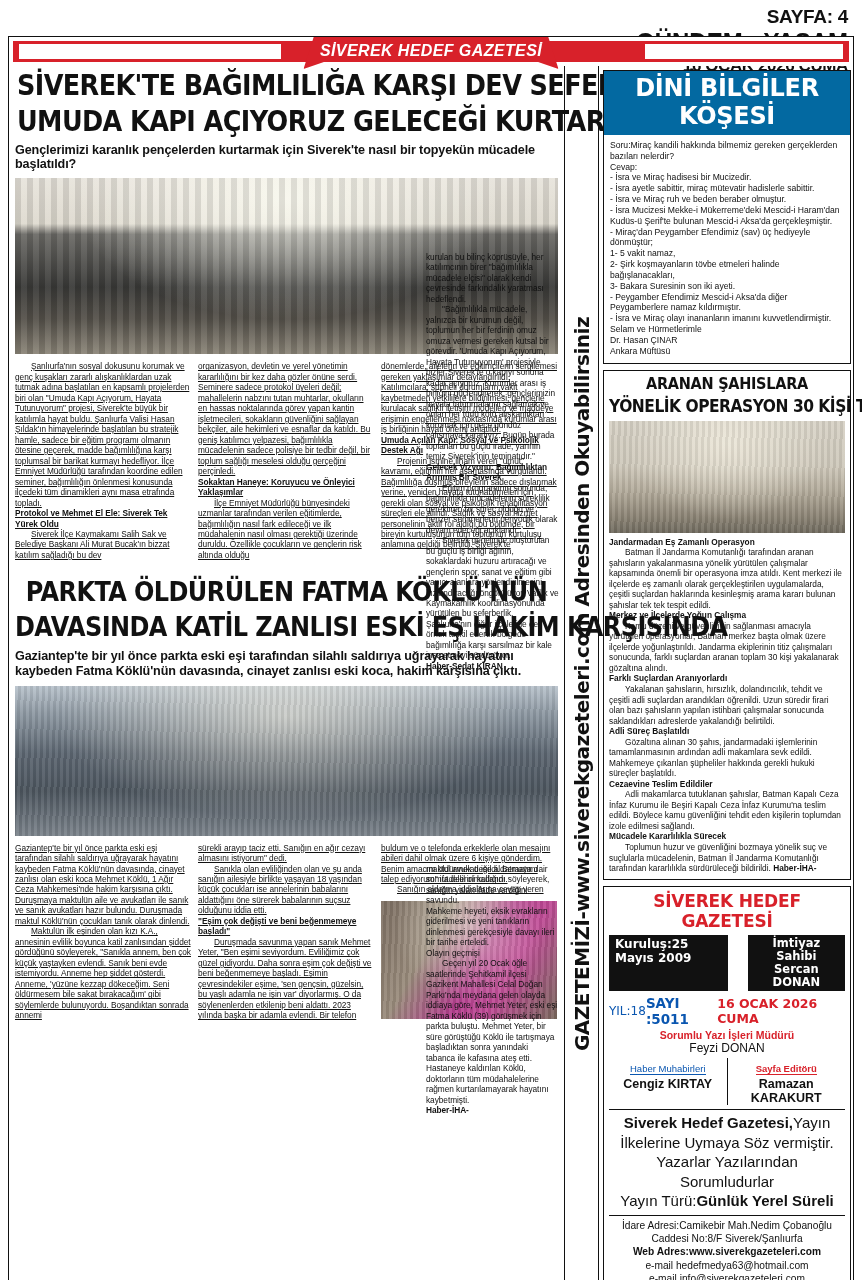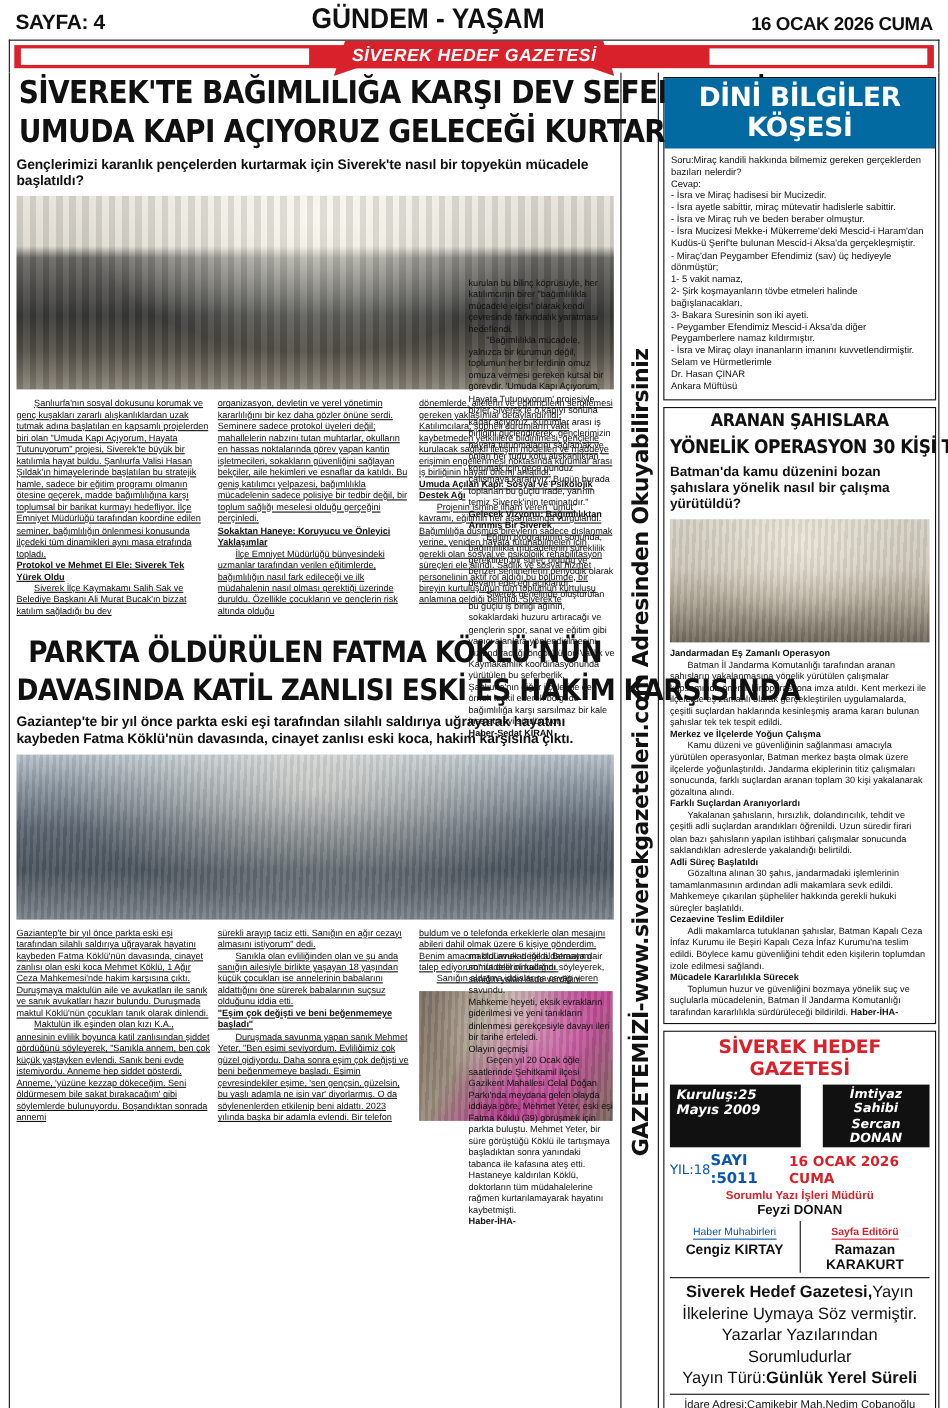--- a/index.html
+++ b/index.html
@@ -10,20 +10,21 @@
     color: #111;
     overflow: hidden;
   }
   .page { position: relative; width: 862px; height: 1280px; padding: 0; }
 
   
   .topbar {
     display: flex; align-items: flex-end; justify-content: space-between;
     padding: 6px 14px 2px 14px;
     height: 34px;
+    flex-direction: column;
   }
   .topbar .sayfa { font-size: 19px; font-weight: bold; letter-spacing: -0.3px; }
   .topbar .gundem {
     font-size: 24px; font-weight: bold; letter-spacing: 0px;
     transform: scaleY(1.08);
   }
   .topbar .tarih { font-size: 17px; font-weight: bold; letter-spacing: -0.4px; }
 
   
   .masthead-wrap {
@@ -154,31 +155,31 @@
     background: linear-gradient(180deg,#d7d2c6 0%,#cfc9bb 40%,#b5ad9d 62%,#8d8576 85%,#6f6a5e 100%);
   }
   .abody { font-size: 8.3px; line-height: 1.27; margin-top: 4px; }
   .abody .sh { font-weight: bold; }
   .abody p { text-indent: 16px; }
 
   
   .imprint { border: 1.5px solid #111; margin: 6px 4px 4px 4px; padding: 4px 5px 5px 5px; }
   .imp-title { text-align:center; color:#d8212a; font-size: 17px; font-weight: bold;
                letter-spacing:-0.2px; font-family:"DejaVu Sans",sans-serif;}
-  .imp-row1 { display:flex; margin-top:4px; gap:20px;font-style:italic; }
+  .imp-row1 { display:flex; margin-top:4px; gap:20px; }
   .imp-black { background:#111; color:#fff; font-weight:bold; padding:2px 6px; font-size:12px;
                font-family:"DejaVu Sans",sans-serif;}
   .imp-black.w1 { flex: 1.25; }
   .imp-black.w2 { flex: 1; text-align:center; line-height:1.15; font-size:11.5px;}
   .imp-row2 { display:flex; align-items:center; justify-content:space-between; margin-top:4px; }
   .imp-yil { color:#0a56b0; font-weight:normal; font-size:12px; font-family:"DejaVu Sans",sans-serif;}
   .imp-sayi { color:#0a56b0; font-weight:bold; font-size:13.5px; font-family:"DejaVu Sans",sans-serif;}
   .imp-date { color:#d8212a; font-weight:bold; font-size:12.5px; font-family:"DejaVu Sans",sans-serif;}
   .imp-red-c { text-align:center; color:#d8212a; font-weight:bold; font-size:10.5px; margin-top:2px;}
-  .imp-name-c { text-align:center; font-weight:bold; font-size:12px; }
+  .imp-name-c { text-align:center; font-weight:normal; font-size:12px; }
   .imp-row3 { display:flex; margin-top:3px; }
   .imp-half { flex:1; text-align:center; }
   .imp-half + .imp-half { border-left:1px solid #111; }
   .imp-lbl-blue { color:#0a56b0; font-weight:normal; font-size:9.5px; border-bottom:1px solid #0a56b0; display:inline-block;}
   .imp-lbl-red { color:#d8212a; font-weight:bold; font-size:9.5px; border-bottom:1px solid #d8212a; display:inline-block;}
   .imp-person { font-weight:bold; font-size:12.5px; margin-top:1px;}
   .imp-sep { border-top:1px solid #111; margin-top:4px; padding-top:3px; }
   .imp-ctr { text-align:center; font-size:15px; line-height:1.3; }
   .imp-ctr b { font-weight: bold; }
   .imp-ctr.big { font-size: 10.2px; }
@@ -304,21 +305,20 @@
             <div>- İsra ve Miraç olayı inananların imanını kuvvetlendirmiştir.</div>
             <div>Selam ve Hürmetlerimle</div>
             <div><b>Dr. Hasan ÇINAR</b></div>
             <div><b>Ankara Müftüsü</b></div>
           </div>
         </div>
 
         <div class="abox">
           <div class="ahead1">ARANAN ŞAHISLARA</div>
           <div class="ahead2">YÖNELİK OPERASYON 30 KİŞİ TUTUKLANDI</div>
-          <div class="adeck">Batman'da kamu düzenini bozan şahıslara yönelik nasıl bir çalışma yürütüldü?</div>
           <div class="photo aphoto"></div>
           <div class="abody">
             <div class="sh">Jandarmadan Eş Zamanlı Operasyon</div>
             <p>Batman İl Jandarma Komutanlığı tarafından aranan şahısların yakalanmasına yönelik yürütülen çalışmalar kapsamında önemli bir operasyona imza atıldı. Kent merkezi ile ilçelerde eş zamanlı olarak gerçekleştirilen uygulamalarda, çeşitli suçlardan haklarında kesinleşmiş arama kararı bulunan şahıslar tek tek tespit edildi.</p>
             <div class="sh">Merkez ve İlçelerde Yoğun Çalışma</div>
             <p>Kamu düzeni ve güvenliğinin sağlanması amacıyla yürütülen operasyonlar, Batman merkez başta olmak üzere ilçelerde yoğunlaştırıldı. Jandarma ekiplerinin titiz çalışmaları sonucunda, farklı suçlardan aranan toplam 30 kişi yakalanarak gözaltına alındı.</p>
             <div class="sh">Farklı Suçlardan Aranıyorlardı</div>
             <p>Yakalanan şahısların, hırsızlık, dolandırıcılık, tehdit ve çeşitli adli suçlardan arandıkları öğrenildi. Uzun süredir firari olan bazı şahısların yapılan istihbari çalışmalar sonucunda saklandıkları adreslerde yakalandığı belirtildi.</p>
             <div class="sh">Adli Süreç Başlatıldı</div>
             <p>Gözaltına alınan 30 şahıs, jandarmadaki işlemlerinin tamamlanmasının ardından adli makamlara sevk edildi. Mahkemeye çıkarılan şüpheliler hakkında gerekli hukuki süreçler başlatıldı.</p>

